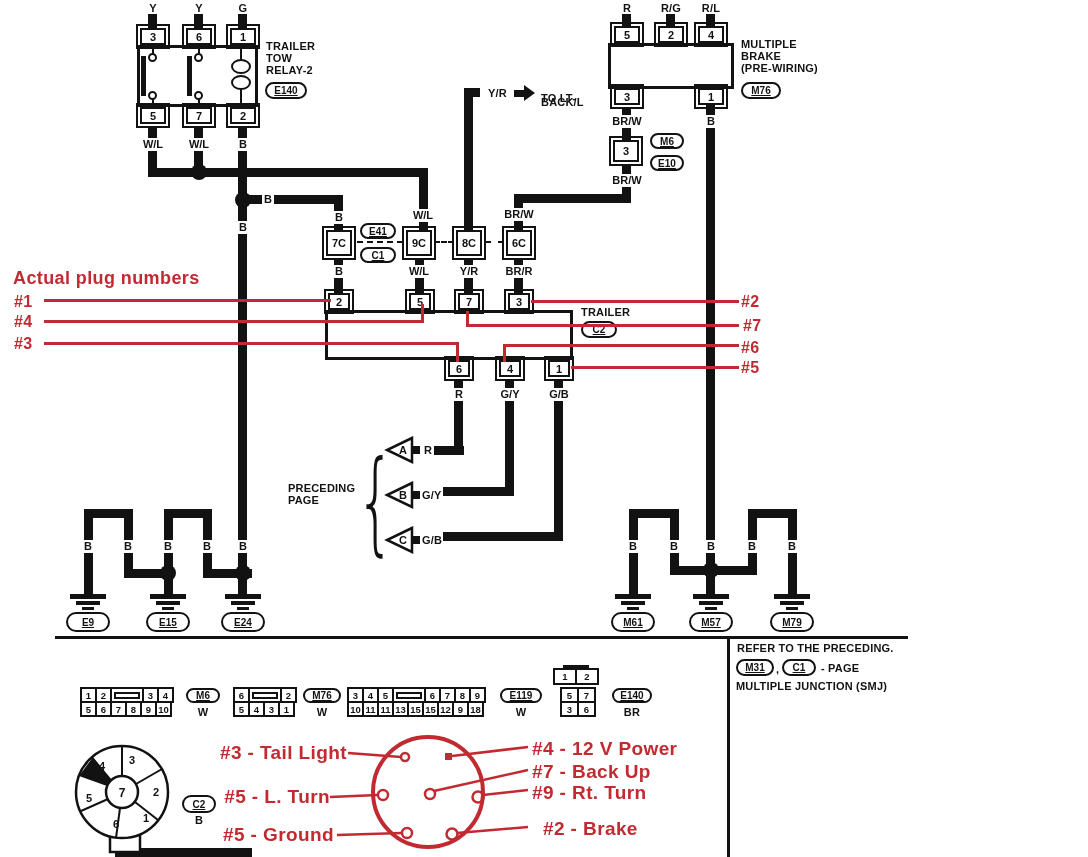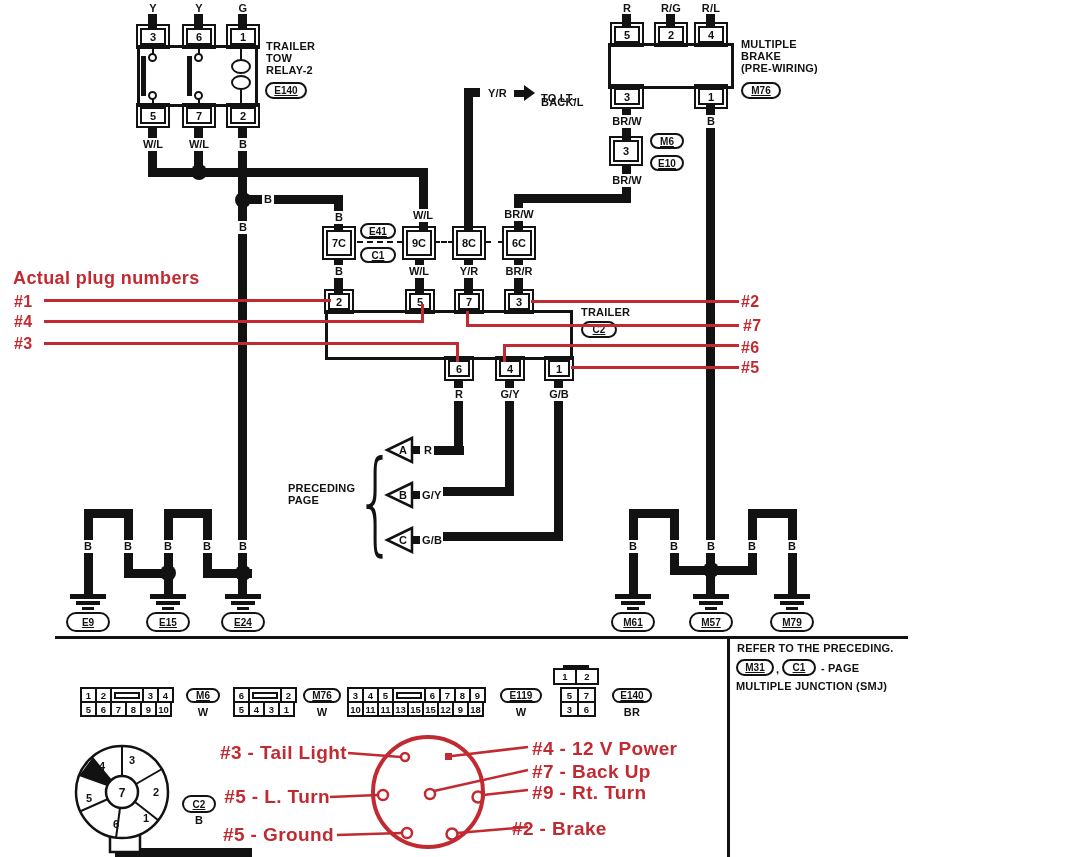--- a/index.html
+++ b/index.html
@@ -399,15 +399,15 @@
     <line x1="116" y1="58" x2="210" y2="37" stroke="#c22a31" stroke-width="2.5"></line>
     <line x1="165" y1="62" x2="210" y2="57" stroke="#c22a31" stroke-width="2.5"></line>
     <line x1="139" y1="100" x2="210" y2="94" stroke="#c22a31" stroke-width="2.5"></line>
   </svg>
   <div class="redlbl redbig" style="left:182px;top:742px;width:165px;text-align:right">#3 - Tail Light</div>
   <div class="redlbl redbig" style="left:182px;top:786px;width:148px;text-align:right">#5 - L. Turn</div>
   <div class="redlbl redbig" style="left:182px;top:824px;width:152px;text-align:right">#5 - Ground</div>
   <div class="redlbl redbig" style="left:532px;top:738px">#4 - 12 V Power</div>
   <div class="redlbl redbig" style="left:532px;top:761px">#7 - Back Up</div>
   <div class="redlbl redbig" style="left:532px;top:782px">#9 - Rt. Turn</div>
-  <div class="redlbl redbig" style="left:512px;top:818px">#2 - Brake</div>
+  <div class="redlbl redbig" style="left:543px;top:818px">#2 - Brake</div>
 
 </div>
 
 </body></html>

